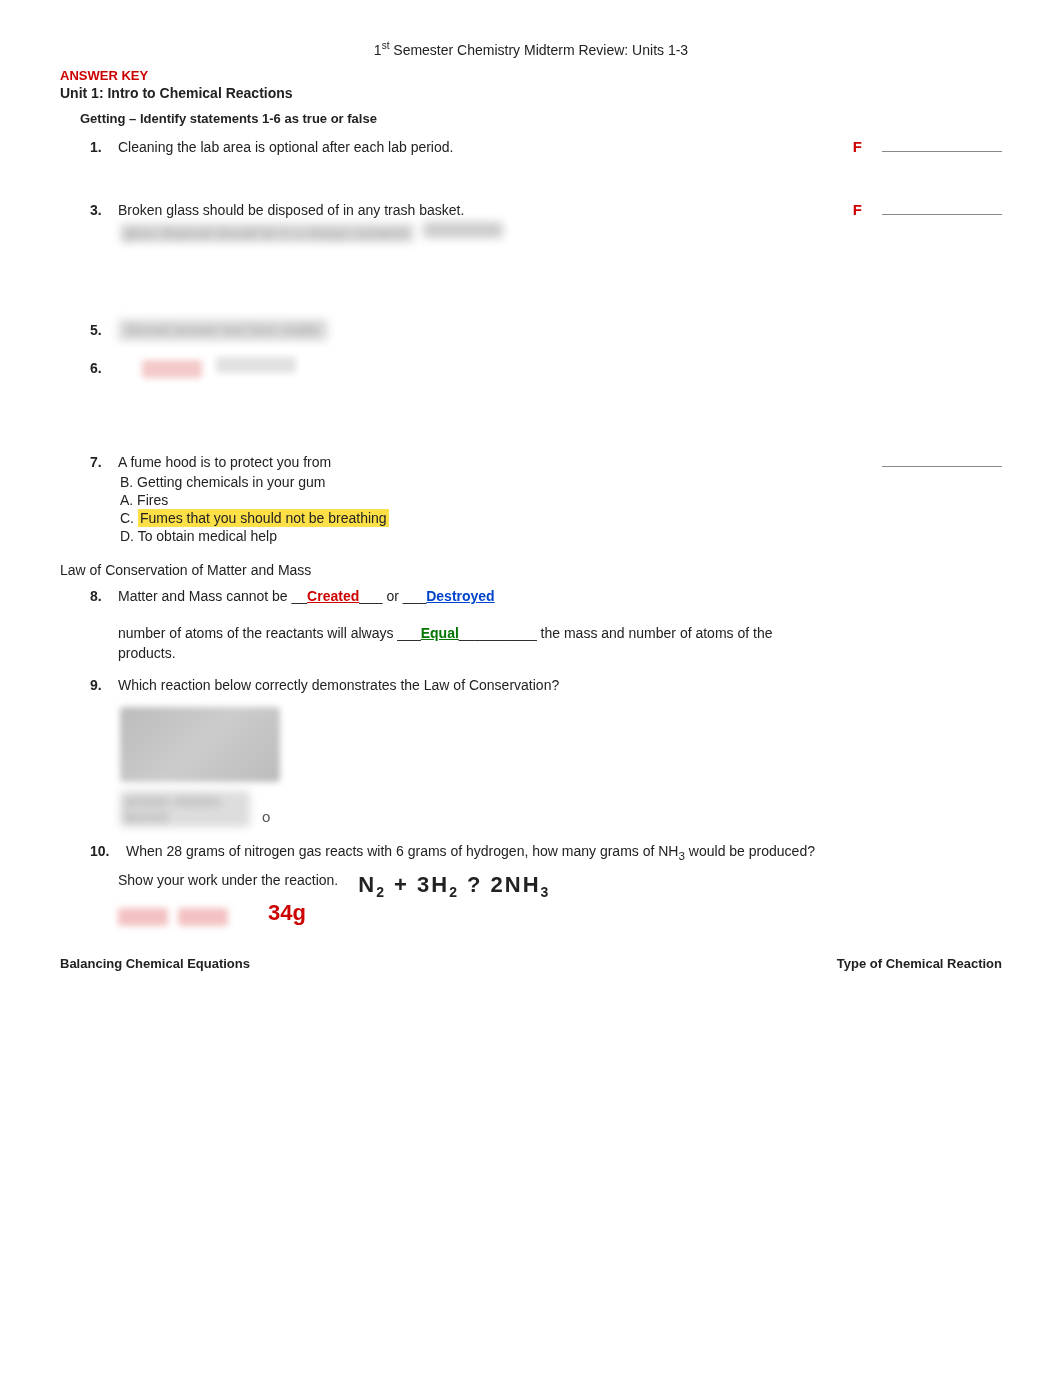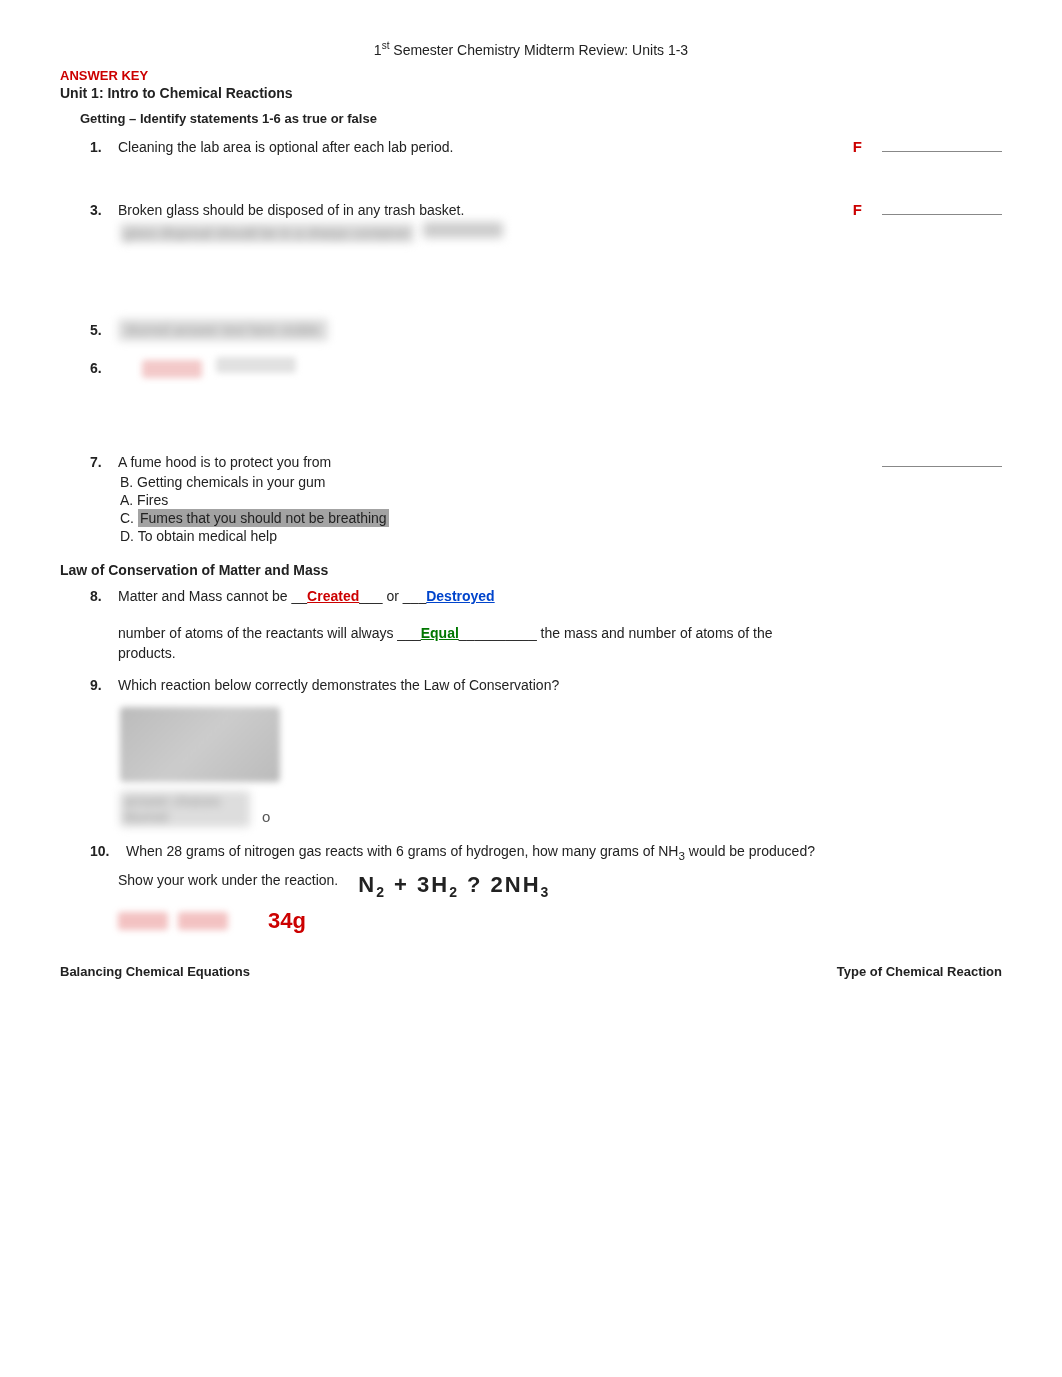--- a/index.html
+++ b/index.html
@@ -79,26 +79,26 @@
       border-radius: 3px;
       height: 16px;
       display: inline-block;
       margin-left: 5px;
     }
     .sub-item {
       margin-left: 30px;
       margin-top: 2px;
     }
     .highlight-yellow {
-      background-color: #a3a3a3;
+      background-color: #fde047;
       padding: 1px 2px;
       text-align: center;
     }
     .section-bold {
-      font-weight: bold;
+      font-weight: normal;
       font-size: 14px;
       margin-top: 18px;
       margin-bottom: 10px;
     }
     .answer-red {
       color: #cc0000;
       font-weight: bold;
       text-decoration: underline;
     }
     .answer-blue {
@@ -279,21 +279,21 @@
     <span class="q-text">
       When 28 grams of nitrogen gas reacts with 6 grams of hydrogen, how many grams of NH<sub>3</sub> would be produced?
     </span>
   </div>
   <div style="display:flex;align-items:flex-start;margin-top:10px;margin-left:28px;flex-wrap:wrap;">
     <span>Show your work under the reaction.</span>
     <span class="chem-equation">
       N<sub>2</sub>  +  3H<sub>2</sub>  ?  2NH<sub>3</sub>
     </span>
   </div>
-  <div style="display:flex;align-items:center;margin-top:8px;margin-left:28px;">
+  <div style="display:flex;align-items:flex-end;margin-left:28px;">
     <span style="display:inline-block;width:50px;height:18px;background:rgba(220,80,80,0.35);filter:blur(3px);border-radius:3px;margin-right:10px;"></span>
     <span style="display:inline-block;width:50px;height:18px;background:rgba(220,80,80,0.35);filter:blur(3px);border-radius:3px;margin-right:20px;"></span>
     <span class="answer-34g">34g</span>
   </div>
 </div>
 
 <div class="footer-row">
   <span>Balancing Chemical Equations</span>
   <span>Type of Chemical Reaction</span>
 </div>

